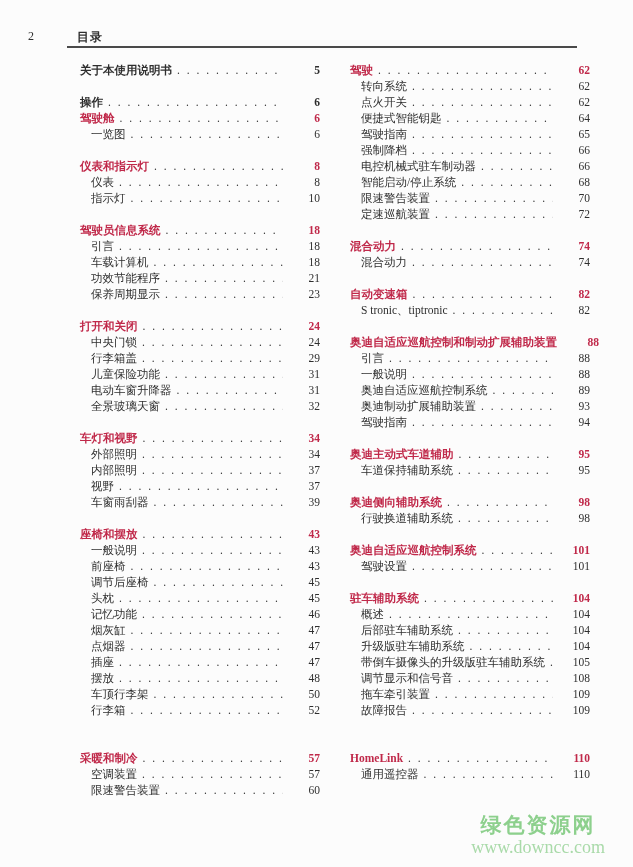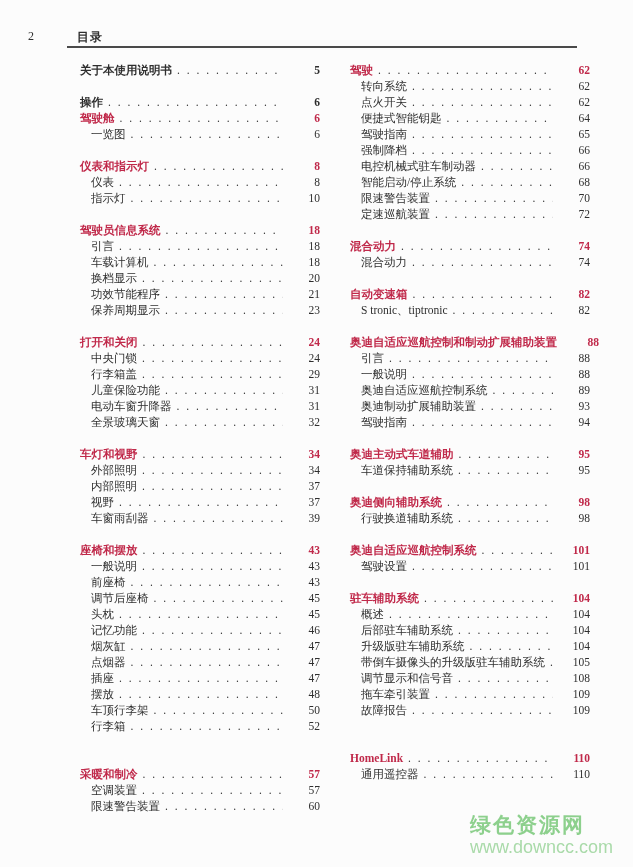--- a/index.html
+++ b/index.html
@@ -40,23 +40,23 @@
     margin: 0 7px 0 5px;
     color: #3a3a3a; font-weight: 400;
   }
   .leader::after {
     content: ". . . . . . . . . . . . . . . . . . . . . . . . . . . . . . . . . . . .";
     letter-spacing: 2px;
   }
   .num { flex: 0 0 30px; width: 30px; text-align: right; }
 
   .watermark {
-    position: absolute; right: 20px; top: 813px;
-    line-height: 1.15;
-    font-family: Liberation Sans, sans-serif;
+    position: absolute; right: 28px; top: 813px;
+    text-align: center; line-height: 1.15;
+    font-family: Liberation Serif, serif;
   }
   .wm-cn { font-size: 21px; font-weight: 700; color: var(--wm-green-1, #8dd08d); letter-spacing: 2px; }
   .wm-url { font-size: 18px; color: var(--wm-green-2, #a9daa9); }
 </style>
 </head>
 <body>
 
 <div class="page-header">
   <span class="folio">2</span>
   <span class="doc-title">目录</span>
@@ -116,25 +116,20 @@
           <span class="t">引言</span>
           <span class="leader"></span>
           <span class="num">18</span>
         </div>
         <div class="row sub">
           <span class="t">车载计算机</span>
           <span class="leader"></span>
           <span class="num">18</span>
         </div>
         <div class="row sub">
-          <span class="t">换档显示</span>
-          <span class="leader"></span>
-          <span class="num">20</span>
-        </div>
-        <div class="row sub">
           <span class="t">功效节能程序</span>
           <span class="leader"></span>
           <span class="num">21</span>
         </div>
         <div class="row sub">
           <span class="t">保养周期显示</span>
           <span class="leader"></span>
           <span class="num">23</span>
         </div>
       </div>

